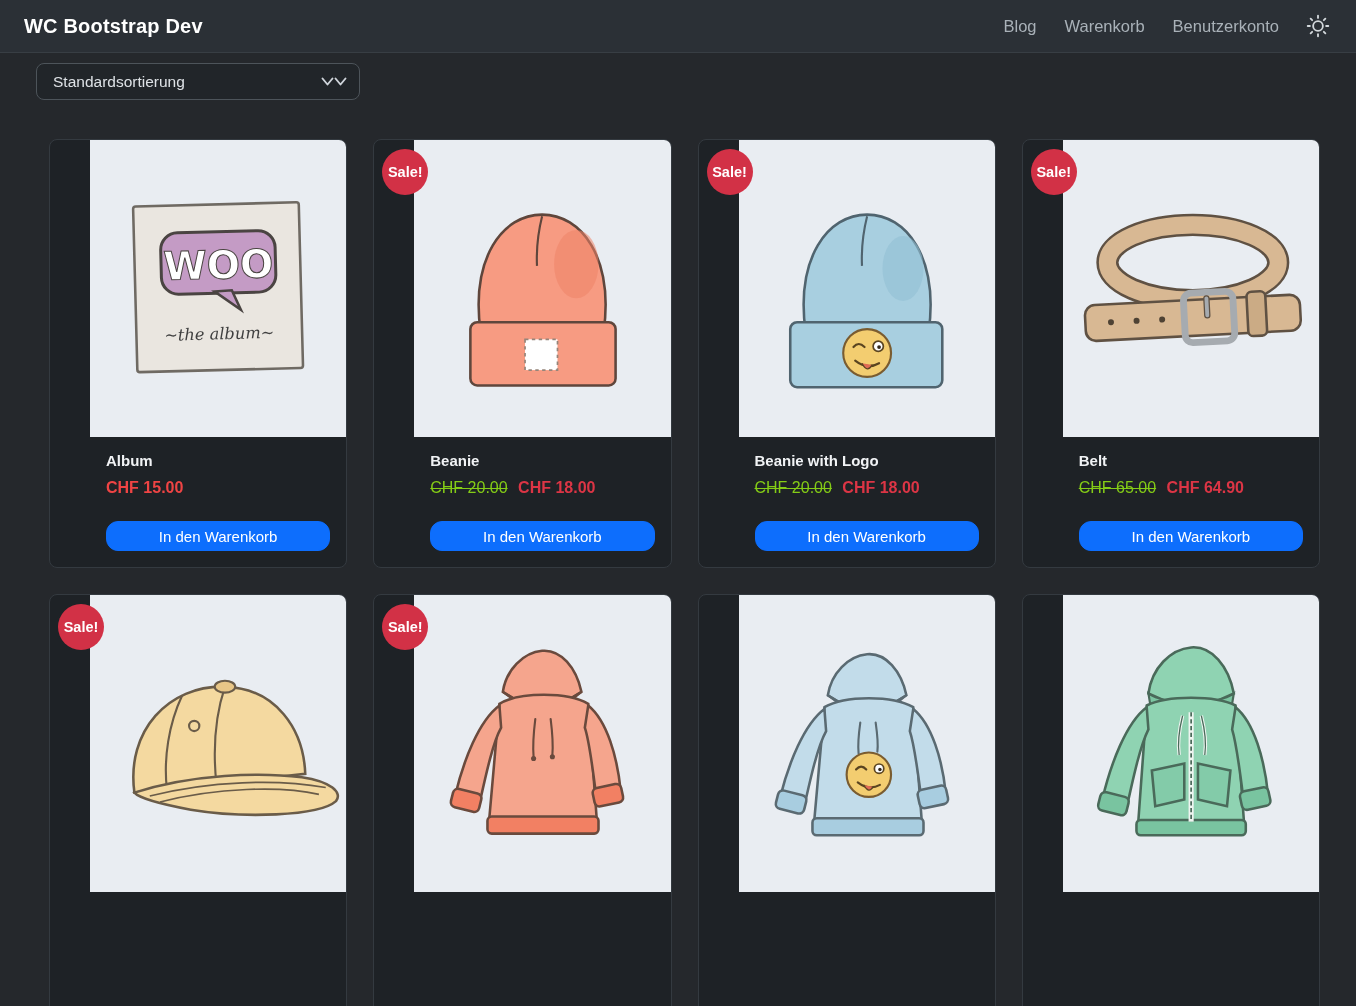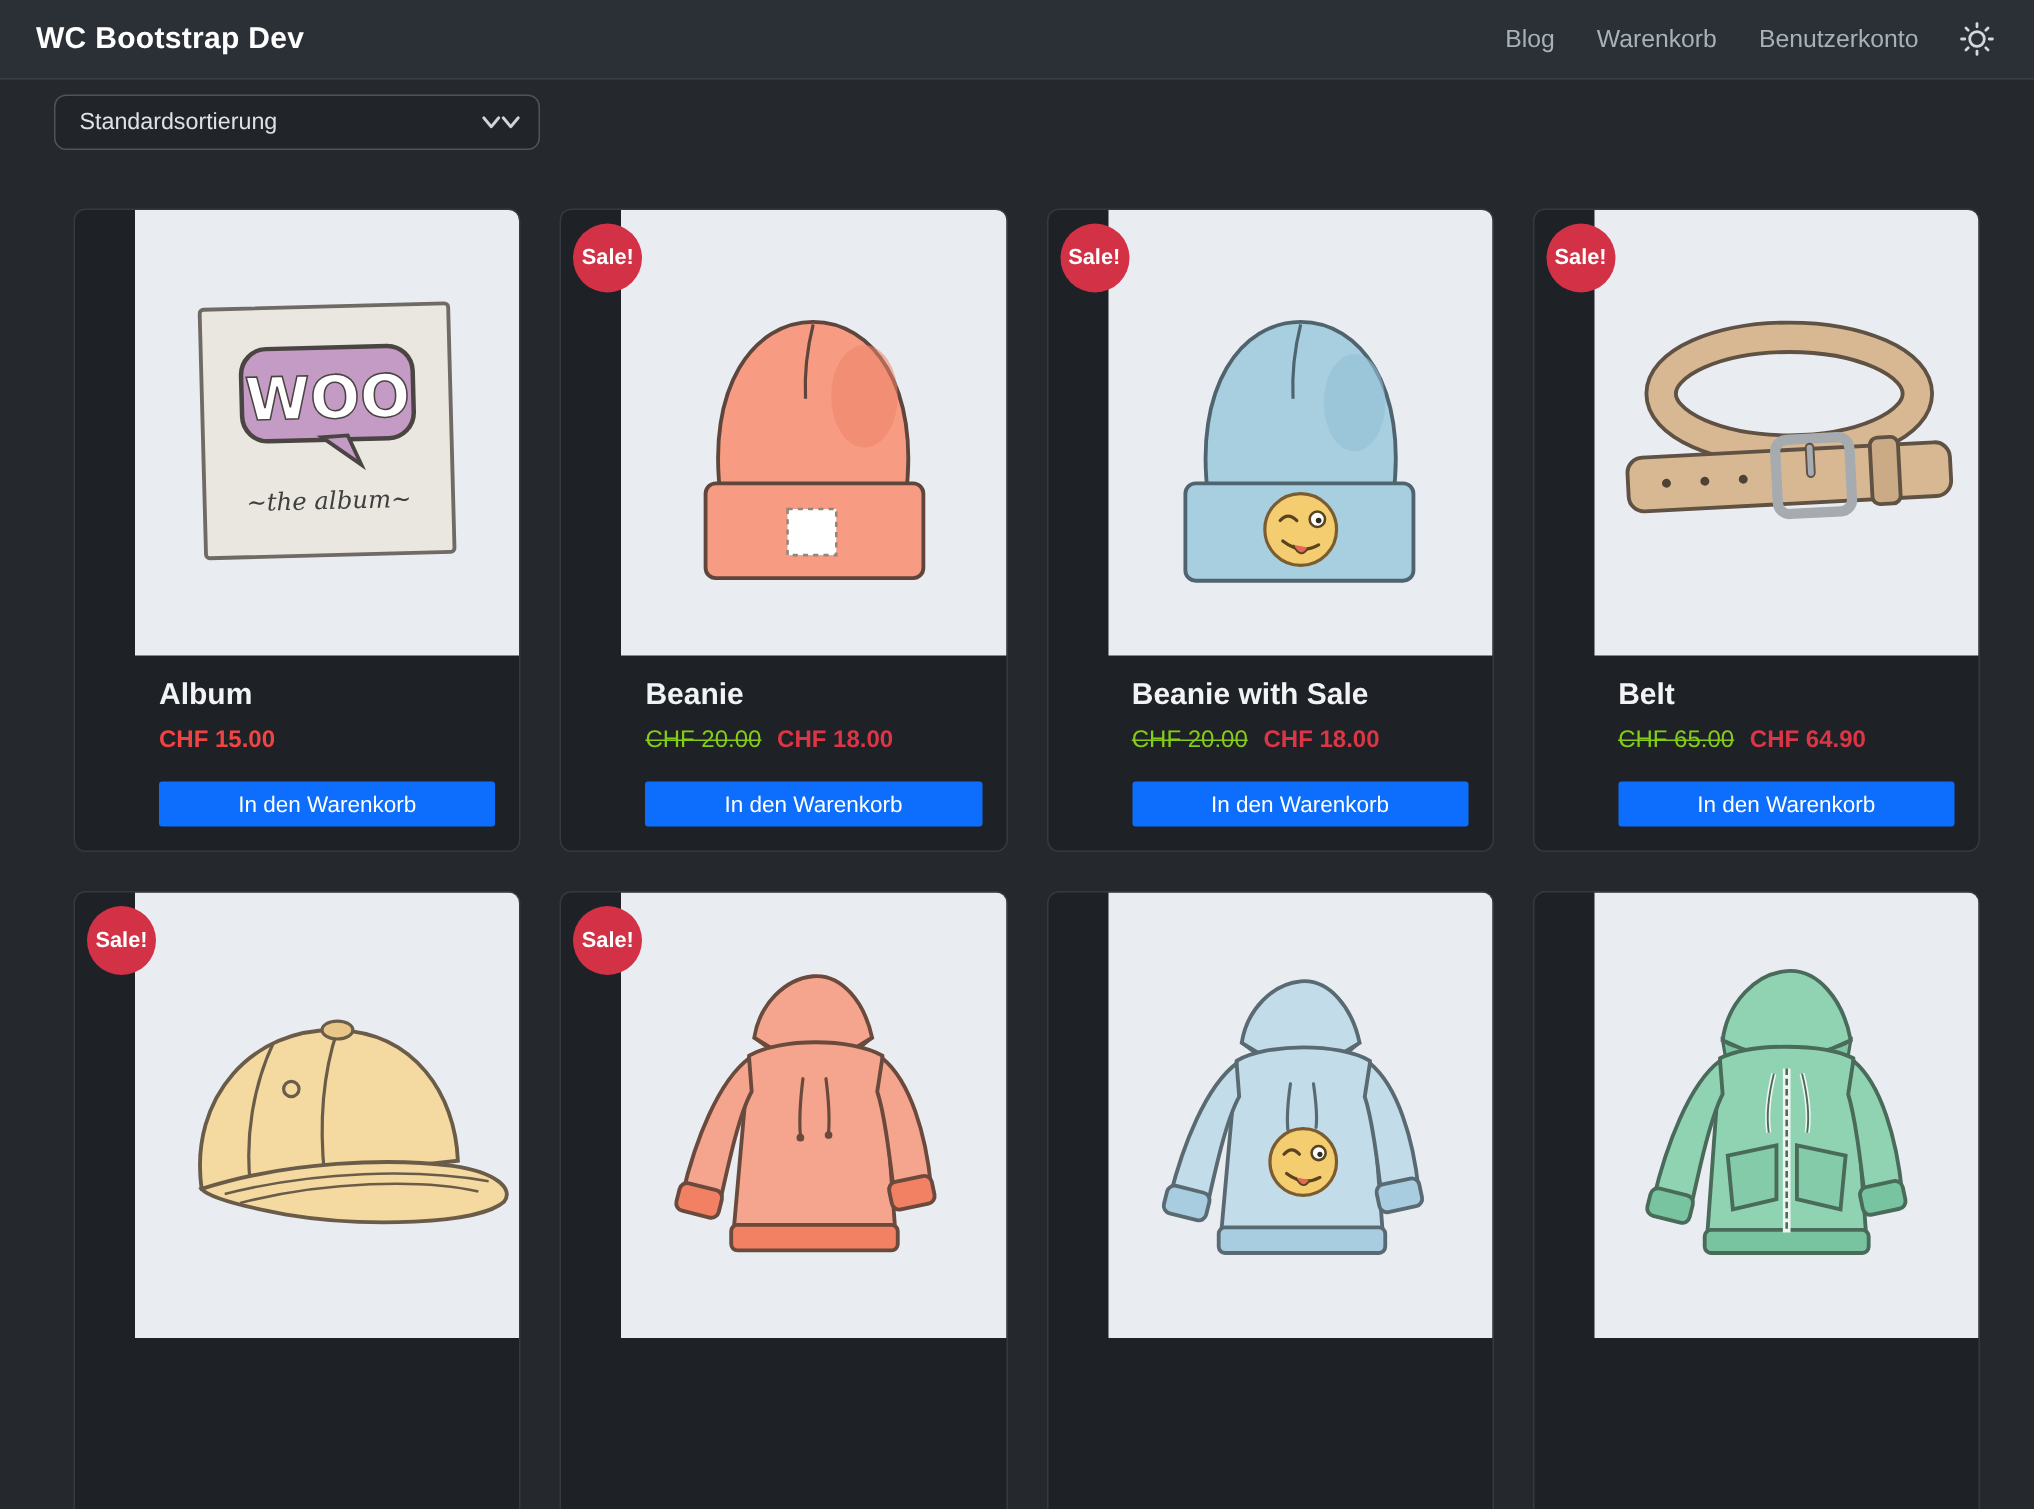--- a/index.html
+++ b/index.html
@@ -41,28 +41,28 @@
   }
   .img-area { height:297px; background:#e9edf2; flex:none; cursor:pointer;
               display:flex; align-items:center; justify-content:center; }
   .img-area svg { width:100%; height:100%; }
   .sale-badge {
     position:absolute; top:9px; left:8px; width:46px; height:46px; border-radius:50%;
     background:#d23146; color:#ffffff; font-size:14.5px; font-weight:700;
     display:flex; align-items:center; justify-content:center; z-index:2;
   }
   .card-body { flex:1; padding:15px 16px 16px; display:flex; flex-direction:column; }
-  .prod-name { font-size:20px; font-weight:700; color:#f1f3f5; margin-bottom:10px; cursor:pointer; }
+  .prod-name { font-size:15px; font-weight:700; color:#f1f3f5; margin-bottom:10px; cursor:pointer; }
   .price-line { font-size:16px; margin-bottom:12px; }
   .price-line del { color:#84cc16; font-weight:400; margin-right:6px; }
   .price-now { font-weight:700; color:#ef4444; }
   .price-now.sale { color:#dc3545; }
   .add-btn {
     margin-top:auto; width:100%; height:30px; background:#0d6efd; color:#ffffff;
-    border:1px solid #0d6efd; border-radius:2px; font-size:15px; cursor:pointer;
+    border:1px solid #0d6efd; border-radius:12px; font-size:15px; cursor:pointer;
     font-family:"Liberation Sans", sans-serif;
   }
 </style>
 </head>
 <body>
 
 <nav class="navbar">
   <span class="brand">WC Bootstrap Dev</span>
   <ul class="nav-links">
     <li><a>Blog</a></li>
@@ -152,21 +152,21 @@
       <circle cx="150" cy="224" r="28" fill="#f3cd70" stroke="#7a5c30" stroke-width="2.5"></circle>
       <path d="M134 217 q6 -7 13 0" fill="none" stroke="#5a4420" stroke-width="2.5" stroke-linecap="round"></path>
       <circle cx="163" cy="216" r="6" fill="#ffffff" stroke="#5a4420" stroke-width="2"></circle>
       <circle cx="164" cy="217" r="2.2" fill="#33281a"></circle>
       <path d="M136 233 q14 11 28 3" fill="none" stroke="#5a4420" stroke-width="2.5" stroke-linecap="round"></path>
       <path d="M144 236 q6 12 12 2" fill="#e06a55" stroke="#5a4420" stroke-width="1.5"></path>
     </g>
   </svg>
         </div>
     <div class="card-body">
-      <div class="prod-name">Beanie with Sale</div>
+      <div class="prod-name">Beanie with Logo</div>
       <div class="price-line">
         <del>CHF 20.00</del>
         <span class="price-now sale">CHF 18.00</span>
       </div>
       <button class="add-btn">In den Warenkorb</button>
     </div>
   </div>
       <div class="card">
     <div class="sale-badge">Sale!</div>
     <div class="img-area">

